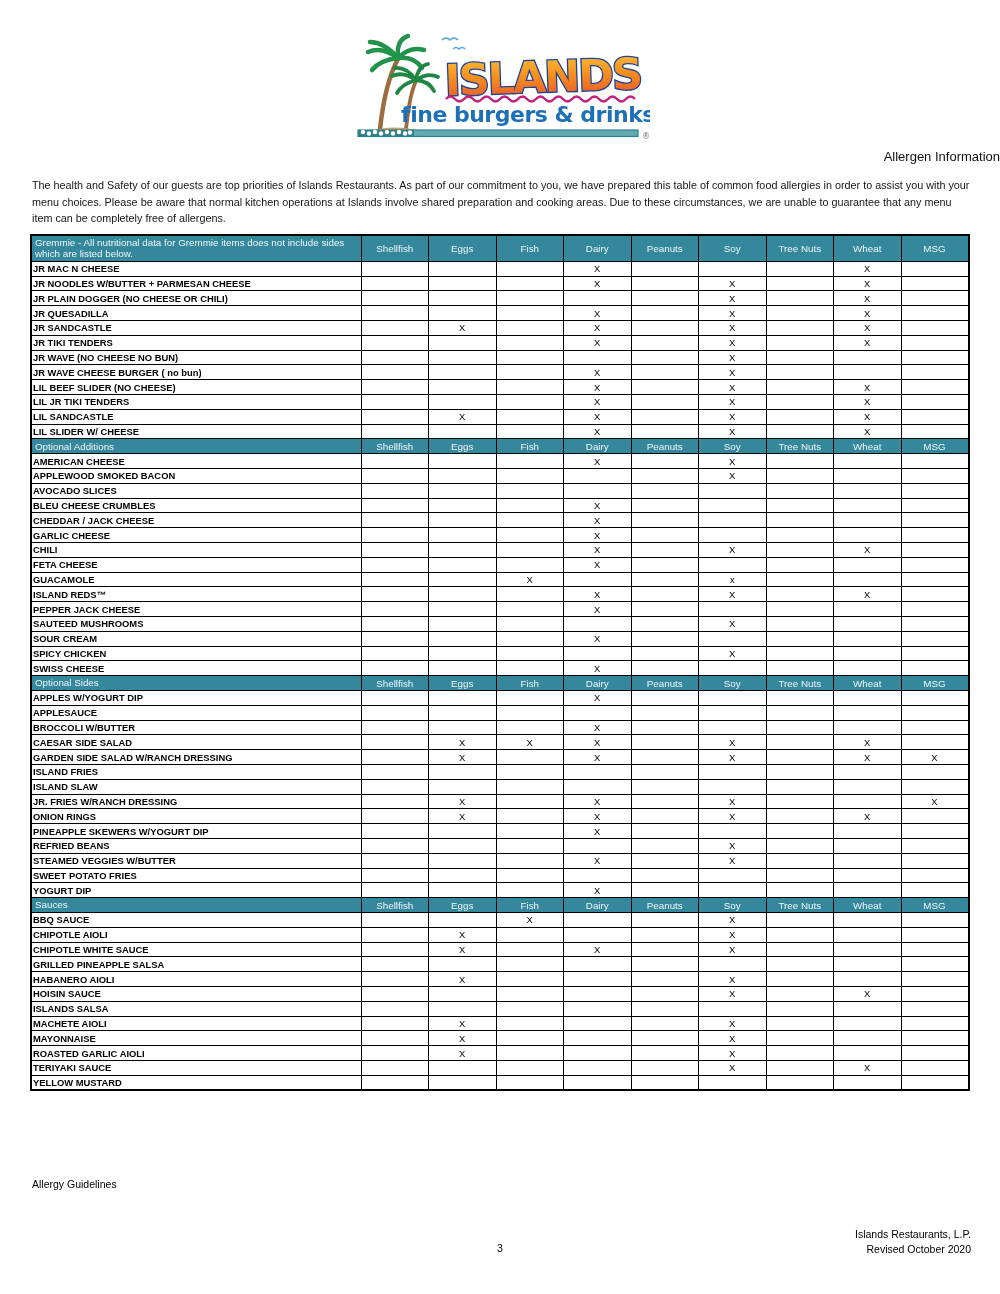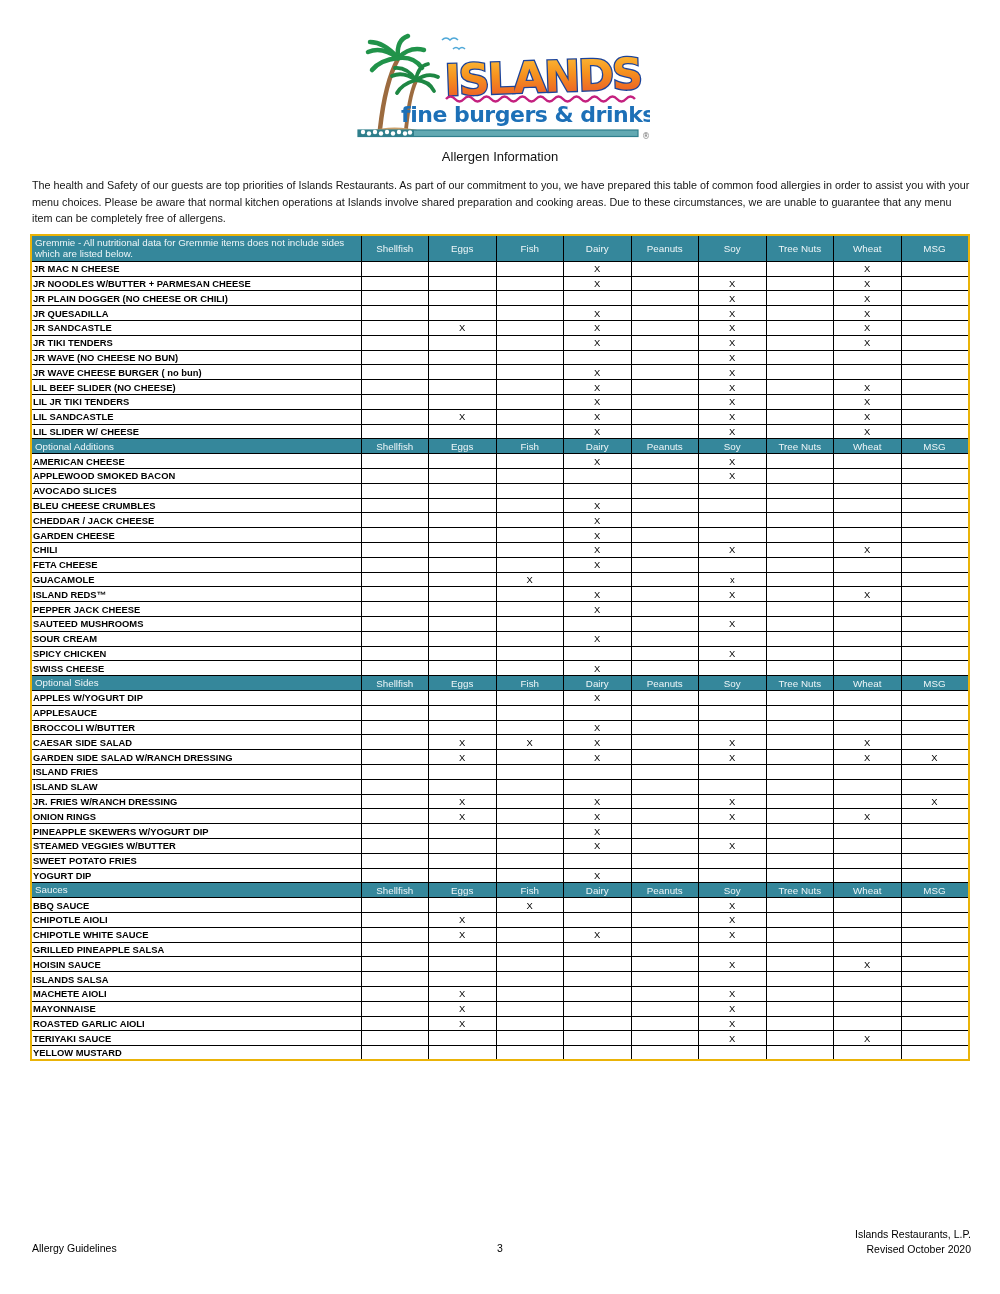--- a/index.html
+++ b/index.html
@@ -2,44 +2,44 @@
 <html style="--teal: #35879B;"><head>
 <meta charset="utf-8">
 <style>
   * { margin:0; padding:0; box-sizing:border-box; }
   html,body { background:#ffffff; }
   body {
     width:1000px; height:1294px; position:relative;
     font-family:"Liberation Sans", sans-serif; color:#000;
   }
   .logo-wrap { width:300px; margin:32px auto 0; }
-  .page-title { text-align:center; font-size:13px; margin-top:5px; color:#111; }
+  .page-title { text-align:right; font-size:13px; margin-top:5px; color:#111; }
   .intro {
     margin:13px 42px 0 32px; width:938px;
     font-size:10.8px; line-height:16.6px; color:#151515;
   }
   table.allergen {
     margin:7px 0 0 30px; width:938px;
     border-collapse:collapse; table-layout:fixed;
-    border:2px solid #eab308;
+    border:2px solid #000000;
   }
   table.allergen td { border:1px solid #000; vertical-align:middle; overflow:hidden; }
   tr.section-row td {
     background:var(--teal,#35879B); color:#eef6f8;
     height:14.8px; font-size:9.8px;
   }
   td.section-label { padding:1px 3px; line-height:1.18; }
   td.col-head { text-align:center; font-size:10px; }
   tr.item-row td { height:14.8px; background:#fff; }
   td.item-name {
     font-weight:bold; font-size:9.4px; padding-left:1px;
     white-space:nowrap; border-right:2px solid #000;
   }
   td.mark { text-align:center; font-size:9.4px; }
-  .footer-left  { position:absolute; left:32px;  top:1242px; font-size:10.5px; }
+  .footer-left  { position:absolute; left:32px;  top:1178px; font-size:10.5px; }
   .footer-center{ position:absolute; left:0; right:0; top:1242px; text-align:center; font-size:10.5px; }
   .footer-right { position:absolute; right:29px; top:1227px; font-size:10.5px; text-align:right; line-height:15px;margin-left:37px; }
 </style>
 </head>
 <body>
 
 <div class="logo-wrap">
   <svg width="300" height="108" viewBox="0 0 300 108">
     <defs>
       <linearGradient id="brandGrad" x1="0" y1="0" x2="0" y2="1">
@@ -344,21 +344,21 @@
         <td class="mark"></td>
         <td class="mark"></td>
         <td class="mark">X</td>
         <td class="mark"></td>
         <td class="mark"></td>
         <td class="mark"></td>
         <td class="mark"></td>
         <td class="mark"></td>
       </tr>
       <tr class="item-row">
-        <td class="item-name">GARDEN CHEESE</td>
+        <td class="item-name">GARLIC CHEESE</td>
         <td class="mark"></td>
         <td class="mark"></td>
         <td class="mark"></td>
         <td class="mark">X</td>
         <td class="mark"></td>
         <td class="mark"></td>
         <td class="mark"></td>
         <td class="mark"></td>
         <td class="mark"></td>
       </tr>
@@ -596,20 +596,32 @@
         <td class="mark"></td>
         <td class="mark"></td>
         <td class="mark">X</td>
         <td class="mark"></td>
         <td class="mark"></td>
         <td class="mark"></td>
         <td class="mark"></td>
         <td class="mark"></td>
       </tr>
       <tr class="item-row">
+        <td class="item-name">REFRIED BEANS</td>
+        <td class="mark"></td>
+        <td class="mark"></td>
+        <td class="mark"></td>
+        <td class="mark"></td>
+        <td class="mark"></td>
+        <td class="mark">X</td>
+        <td class="mark"></td>
+        <td class="mark"></td>
+        <td class="mark"></td>
+      </tr>
+      <tr class="item-row">
         <td class="item-name">STEAMED VEGGIES W/BUTTER</td>
         <td class="mark"></td>
         <td class="mark"></td>
         <td class="mark"></td>
         <td class="mark">X</td>
         <td class="mark"></td>
         <td class="mark">X</td>
         <td class="mark"></td>
         <td class="mark"></td>
         <td class="mark"></td>
@@ -692,20 +704,32 @@
         <td class="mark"></td>
         <td class="mark"></td>
         <td class="mark"></td>
         <td class="mark"></td>
         <td class="mark"></td>
         <td class="mark"></td>
         <td class="mark"></td>
         <td class="mark"></td>
       </tr>
       <tr class="item-row">
+        <td class="item-name">HABANERO AIOLI</td>
+        <td class="mark"></td>
+        <td class="mark">X</td>
+        <td class="mark"></td>
+        <td class="mark"></td>
+        <td class="mark"></td>
+        <td class="mark">X</td>
+        <td class="mark"></td>
+        <td class="mark"></td>
+        <td class="mark"></td>
+      </tr>
+      <tr class="item-row">
         <td class="item-name">HOISIN SAUCE</td>
         <td class="mark"></td>
         <td class="mark"></td>
         <td class="mark"></td>
         <td class="mark"></td>
         <td class="mark"></td>
         <td class="mark">X</td>
         <td class="mark"></td>
         <td class="mark">X</td>
         <td class="mark"></td>

